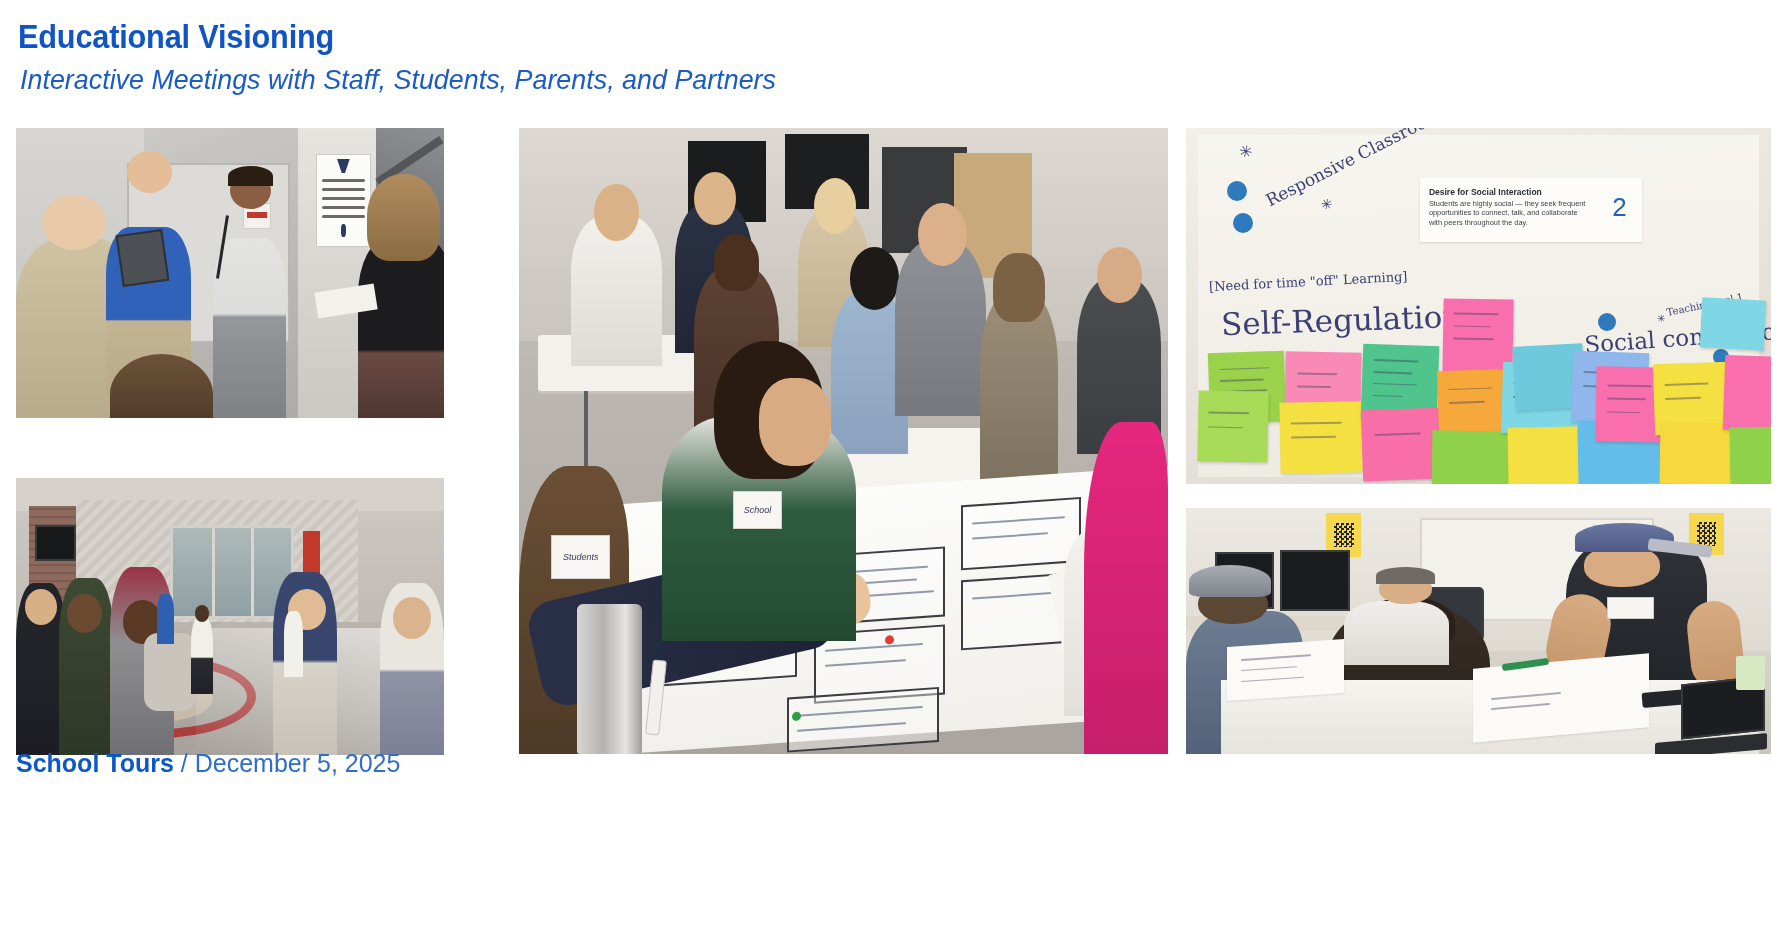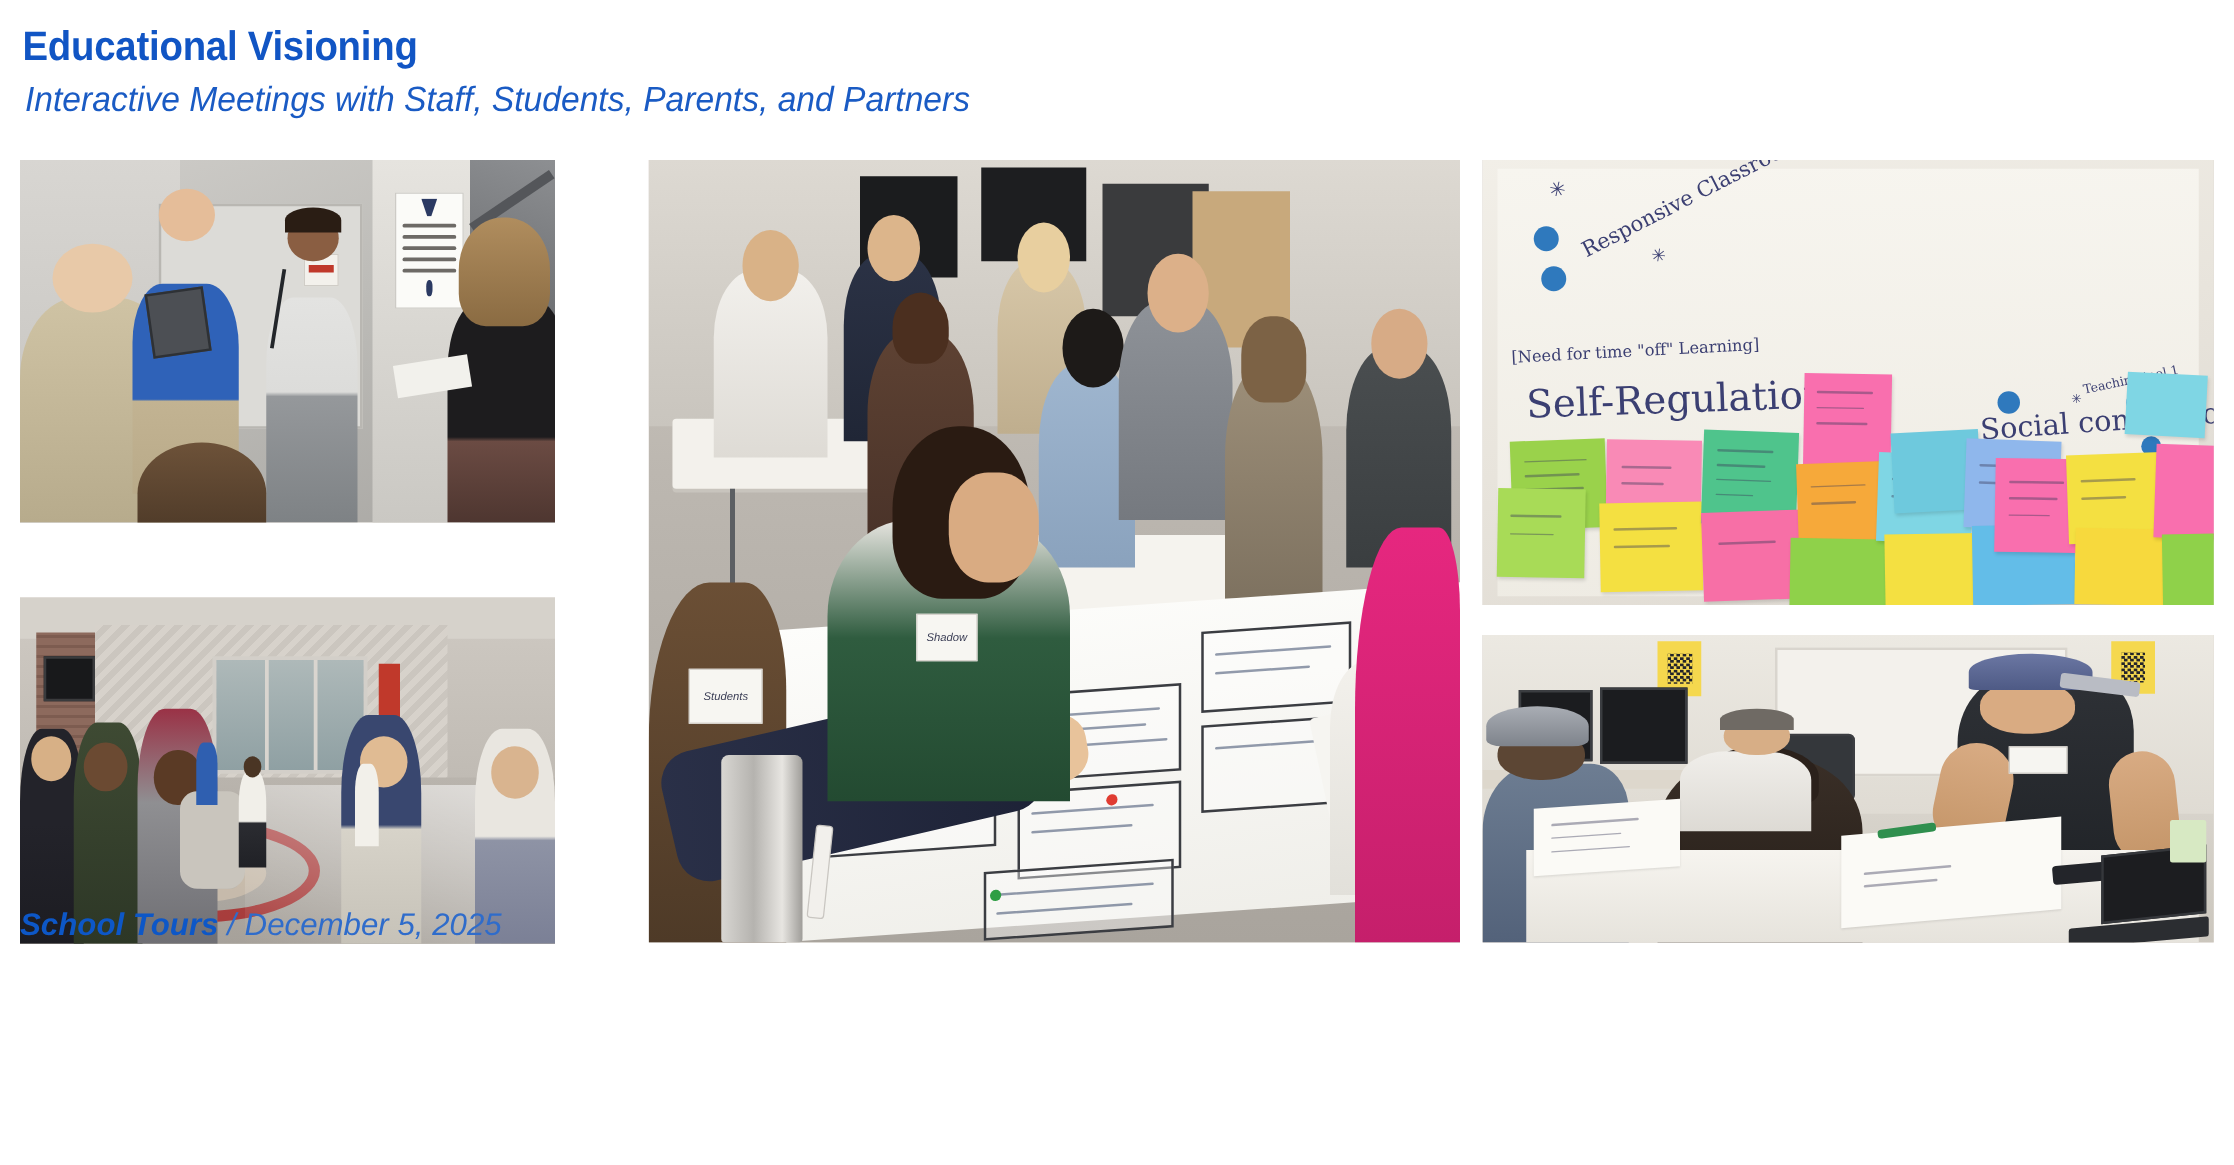--- a/index.html
+++ b/index.html
@@ -34,21 +34,21 @@
   #frame-visioning    { left: 519px;  top: 128px; width: 649px;  height: 626px; }
   #frame-stickies     { left: 1186px; top: 128px; width: 585px;  height: 356px; }
   #frame-lab          { left: 1186px; top: 508px; width: 585px;  height: 246px; }
 
   .caption { position: absolute; font-size: 25px; color: #1a5bc4; white-space: nowrap; }
   .caption .evt { font-weight: bold; color: #0d57c7; }
   .caption .sep { font-weight: 400; color: #2f6ccb; }
   .caption .date { font-weight: 400; color: #2f6ccb; }
 
   #caption-shadow-day   { left: 16px;  top: 427px; }
-  #caption-school-tours { left: 16px;  top: 726px; font-style: italic; }
+  #caption-school-tours { left: 16px;  top: 749px; }
   #caption-visioning    { left: 519px; top: 763px; }
 
   
   .ph { position: absolute; inset: 0; }
   .sd-bg { position:absolute; inset:0; background: linear-gradient(160deg,#cfcdc9 0%, #bdbcb8 45%, #a9a7a3 100%); }
   .sd-wall-l { position:absolute; left:0; top:0; width:30%; height:100%; background:linear-gradient(180deg,#d8d6d2,#c3c1bd); }
   .sd-board { position:absolute; left:26%; top:12%; width:38%; height:62%; background:#dcdbd7; border:2px solid #b9b7b2; }
   .sd-col   { position:absolute; left:66%; top:0; width:18%; height:100%; background:linear-gradient(180deg,#e6e4df,#cac8c3); }
   .sd-stair { position:absolute; left:84%; top:0; width:16%; height:100%;
               background:linear-gradient(200deg,#8d8f92 0%, #6f7174 40%, #3c3e41 100%); }
@@ -286,21 +286,21 @@
       <div style="position:absolute;right:0%;bottom:6%;width:16%;height:30%;background:linear-gradient(180deg,#f3f1ec,#e2e0da);border-radius:28% 12% 0 0;"></div>
 
       <div class="vs-pink"></div>
       <div style="position:absolute;left:0;bottom:0;width:17%;height:46%;background:linear-gradient(180deg,#6b4f35,#4e3a27);border-radius:44% 30% 0 0;"></div>
       <div class="vs-arm" style="left:2%;bottom:12%;width:46%;height:17%;border-radius:26px;transform:rotate(-13deg);"></div>
       <div style="position:absolute;left:44%;bottom:20%;width:10%;height:9%;background:#e8c39b;border-radius:40%;transform:rotate(-10deg);"></div>
       <div class="vs-tag" style="left:5%;bottom:28%;width:9%;height:7%;">Students</div>
       <div style="position:absolute;left:22%;bottom:18%;width:30%;height:36%;background:linear-gradient(180deg,#e7e5e0 0%,#2f5c3f 42%,#234a31 100%);border-radius:34% 34% 0 0;"></div>
       <div style="position:absolute;left:30%;bottom:44%;width:17%;height:22%;background:#2a1b12;border-radius:48% 48% 36% 36%;"></div>
       <div style="position:absolute;left:37%;bottom:46%;width:11%;height:14%;background:#d9ab82;border-radius:44%;"></div>
-      <div class="vs-tag" style="left:33%;bottom:36%;width:7.5%;height:6%;">Shadow</div>
+      <div class="vs-tag" style="left:33%;bottom:36%;width:7.5%;height:6%;">School</div>
       <div class="vs-tumbler"></div>
       <div class="vs-pen"></div>
     </div>
   </div>
 
   <div class="frame" id="frame-stickies">
     <div class="ph">
       <div class="sn-bg"></div>
       <div class="sn-paper"></div>
 
@@ -313,20 +313,25 @@
 
       <div class="sn-hand" style="left:12%;top:5%;font-size:17px;transform:rotate(-27deg);">Responsive Classroom!</div>
       <div class="sn-hand" style="left:4%;top:41%;font-size:13px;transform:rotate(-3deg);">[Need for time "off" Learning]</div>
       <div class="sn-hand" style="left:6%;top:49%;font-size:31px;transform:rotate(-2deg);">Self-Regulation</div>
       <div class="sn-hand" style="left:68%;top:54%;font-size:23px;transform:rotate(-4deg);">Social connection and collab</div>
       <div class="sn-hand" style="left:82%;top:48%;font-size:10px;transform:rotate(-12deg);">Teaching tool 1</div>
       <div style="position:absolute;left:9%;top:4%;font-size:16px;color:#3b3f72;transform:rotate(12deg);">✳</div>
       <div style="position:absolute;left:23%;top:19%;font-size:14px;color:#3b3f72;transform:rotate(8deg);">✳</div>
       <div style="position:absolute;left:80.5%;top:52%;font-size:10px;color:#3b3f72;">✳</div>
 
+      <div class="sn-card">
+        <div class="sn-card-t">Desire for Social Interaction</div>
+        <div class="sn-card-b">Students are highly social — they seek frequent opportunities to connect, talk, and collaborate with peers throughout the day.</div>
+        <div class="sn-card-n">2</div>
+      </div>
 
       <div class="sn-note" style="left:4%;top:63%;width:13%;height:20%;background:#9ad24b;transform:rotate(-2deg);">
         <div class="sn-line" style="left:14%;top:22%;width:66%;"></div>
           <div class="sn-line" style="left:14%;top:38%;width:58%;"></div>
         <div class="sn-line" style="left:14%;top:54%;width:62%;"></div>
           <div class="sn-line" style="left:14%;top:70%;width:46%;"></div>
       </div>
       <div class="sn-note" style="left:2%;top:74%;width:12%;height:20%;background:#a8db57;transform:rotate(1deg);">
         <div class="sn-line" style="left:14%;top:30%;width:58%;"></div>
           <div class="sn-line" style="left:14%;top:50%;width:50%;"></div>

